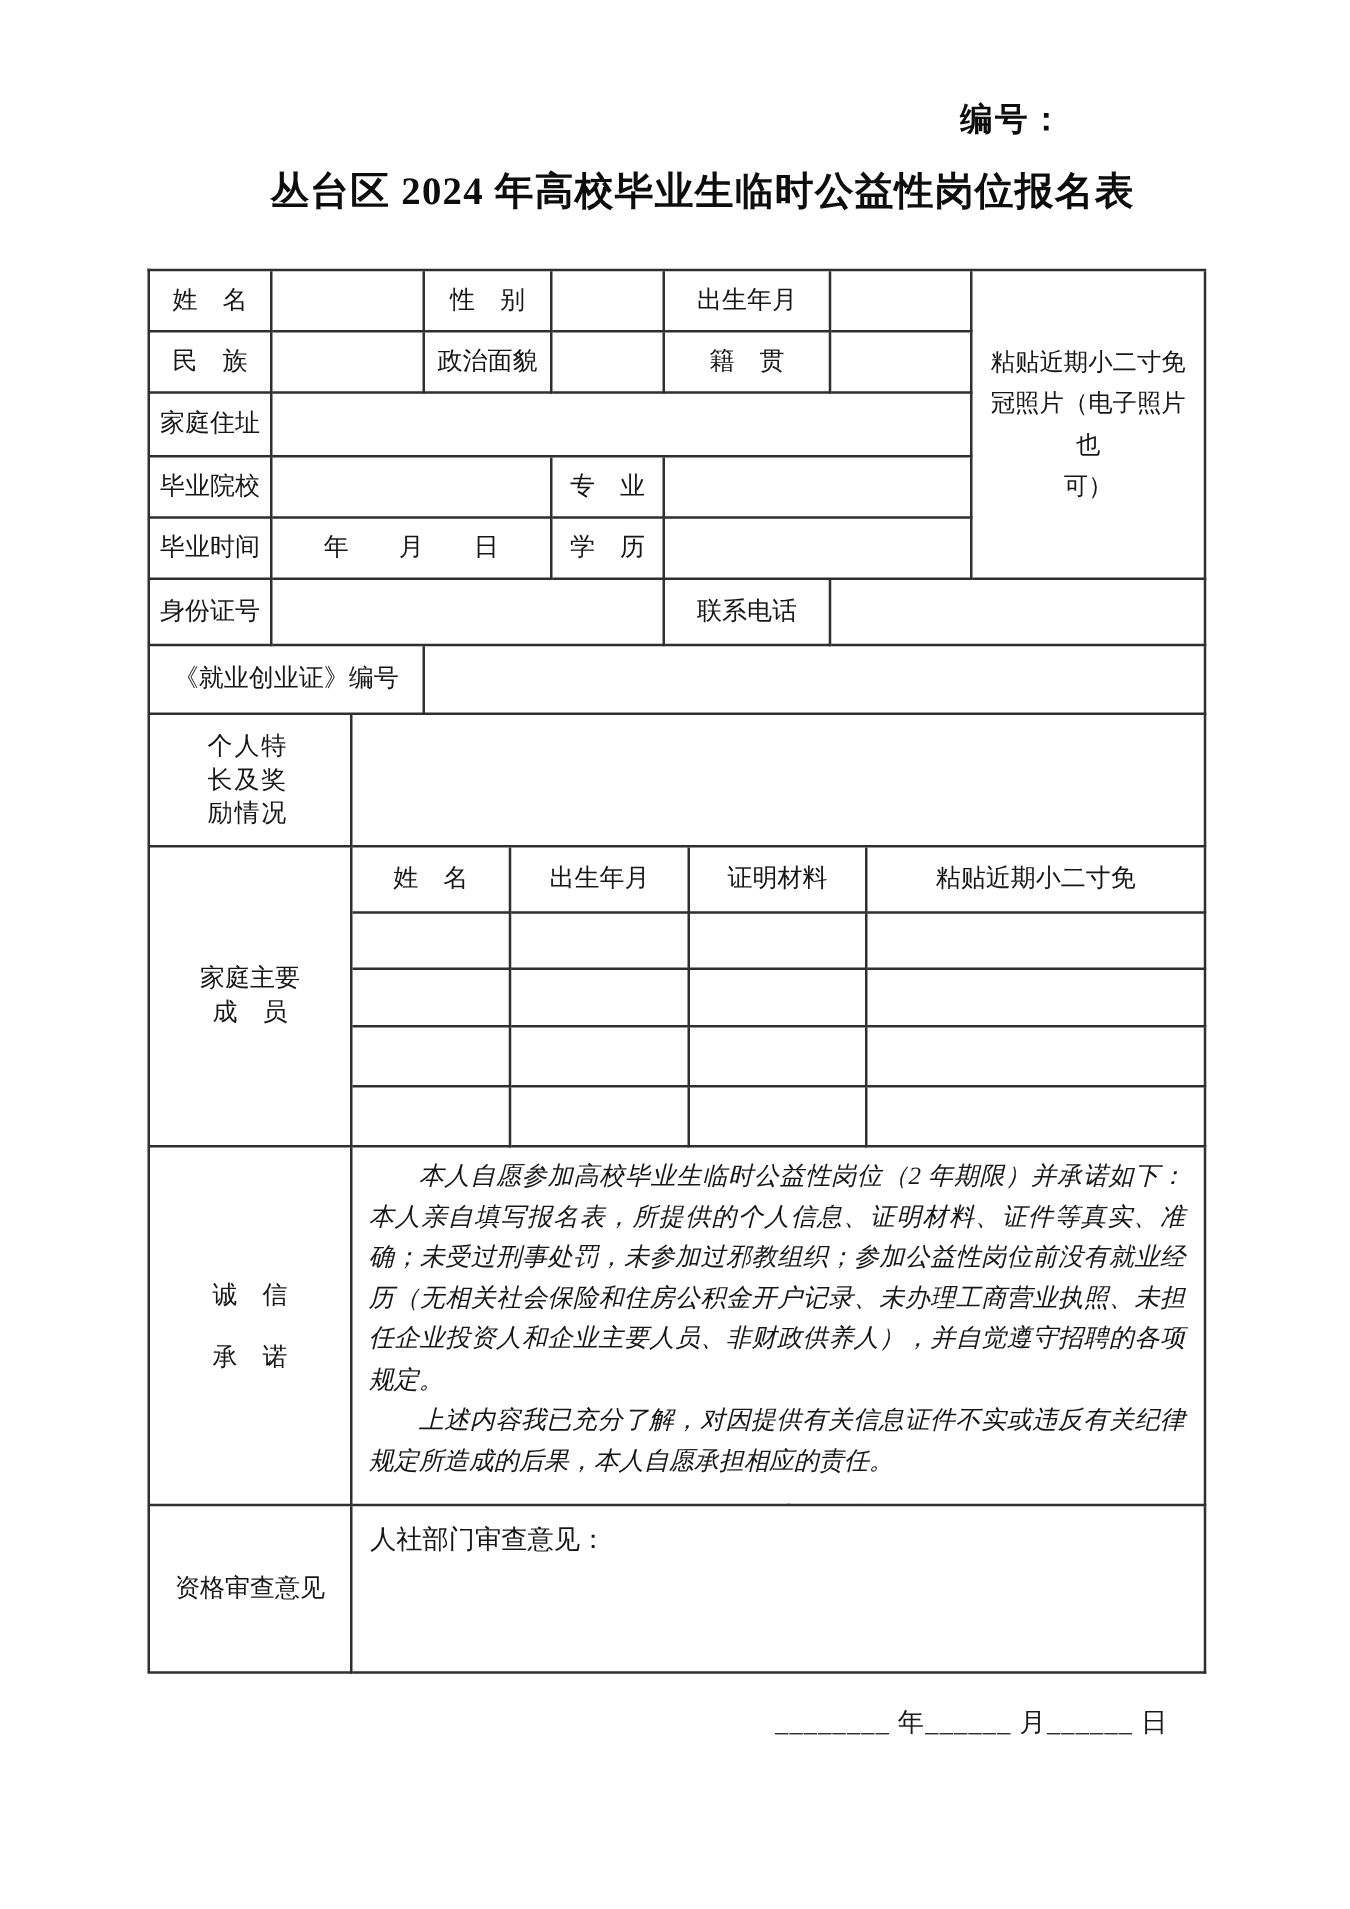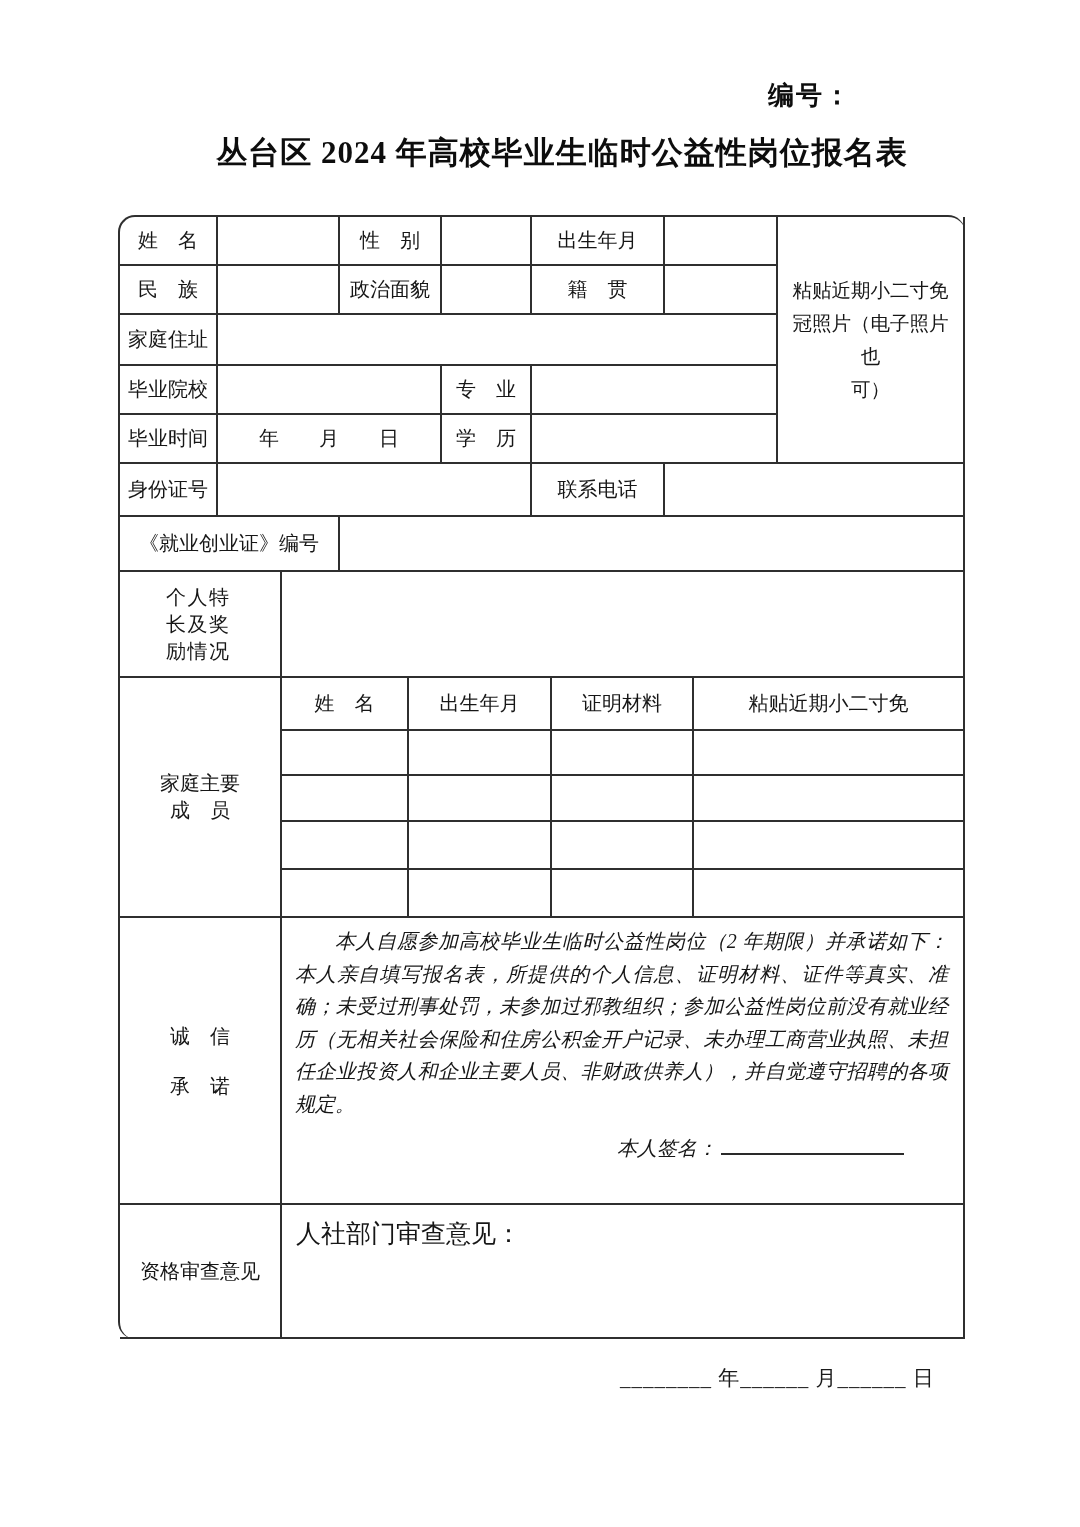--- a/index.html
+++ b/index.html
@@ -41,21 +41,20 @@
   .form-grid {
     position: absolute;
     left: 118px;
     top: 215px;
     display: grid;
     grid-template-columns: 98px 64px 58px 69px 33px 90px 20px 113px 29px 84px 187px;
     grid-template-rows: 49px 49px 51px 49px 49px 53px 55px 106px 53px 45px 46px 48px 48px 287px 134px;
     border-top: 2px solid #2f2f2f;
     border-left: 2px solid #2f2f2f;
     background: #ffffff;
-    border-radius: 17px;
   }
 
   .c {
     border-right: 2px solid #2f2f2f;
     border-bottom: 2px solid #2f2f2f;
     display: flex;
     align-items: center;
     justify-content: center;
     font-size: 20px;
     line-height: 1.35;
@@ -98,21 +97,21 @@
     display: inline-block;
     width: 183px;
     height: 0.95em;
     border-bottom: 2px solid #2a2a2a;
     margin-left: 4px;
   }
 
   .review-cell {
     display: block;
     padding: 12px 0 0 14px;
-    font-size: 25px;
+    font-size: 21px;
   }
 
   .date-line {
     position: absolute;
     left: 620px;
     top: 1364px;
     font-size: 21px;
     letter-spacing: 1px;
     color: #1a1a1a;
   }
@@ -195,20 +194,21 @@
 
     <div class="c" style="grid-area:13/3/14/5"></div>
     <div class="c" style="grid-area:13/5/14/8"></div>
     <div class="c" style="grid-area:13/8/14/10"></div>
     <div class="c" style="grid-area:13/10/14/12"></div>
 
     <div class="c pre commit-label" style="grid-area:14/1/15/3">诚　信
 承　诺</div>
     <div class="c commit-cell" style="grid-area:14/3/15/12">
       <p>本人自愿参加高校毕业生临时公益性岗位（2 年期限）并承诺如下：本人亲自填写报名表，所提供的个人信息、证明材料、证件等真实、准确；未受过刑事处罚，未参加过邪教组织；参加公益性岗位前没有就业经历（无相关社会保险和住房公积金开户记录、未办理工商营业执照、未担任企业投资人和企业主要人员、非财政供养人），并自觉遵守招聘的各项规定。</p>
+      <p>上述内容我已充分了解，对因提供有关信息证件不实或违反有关纪律规定所造成的后果，本人自愿承担相应的责任。</p>
       <div class="sig-row">
         <span>本人签名：</span><span class="sig-underline"></span>
       </div>
     </div>
 
     <div class="c" style="grid-area:15/1/16/3">资格审查意见</div>
     <div class="c review-cell" style="grid-area:15/3/16/12">
       <span>人社部门审查意见：</span>
     </div>
 

